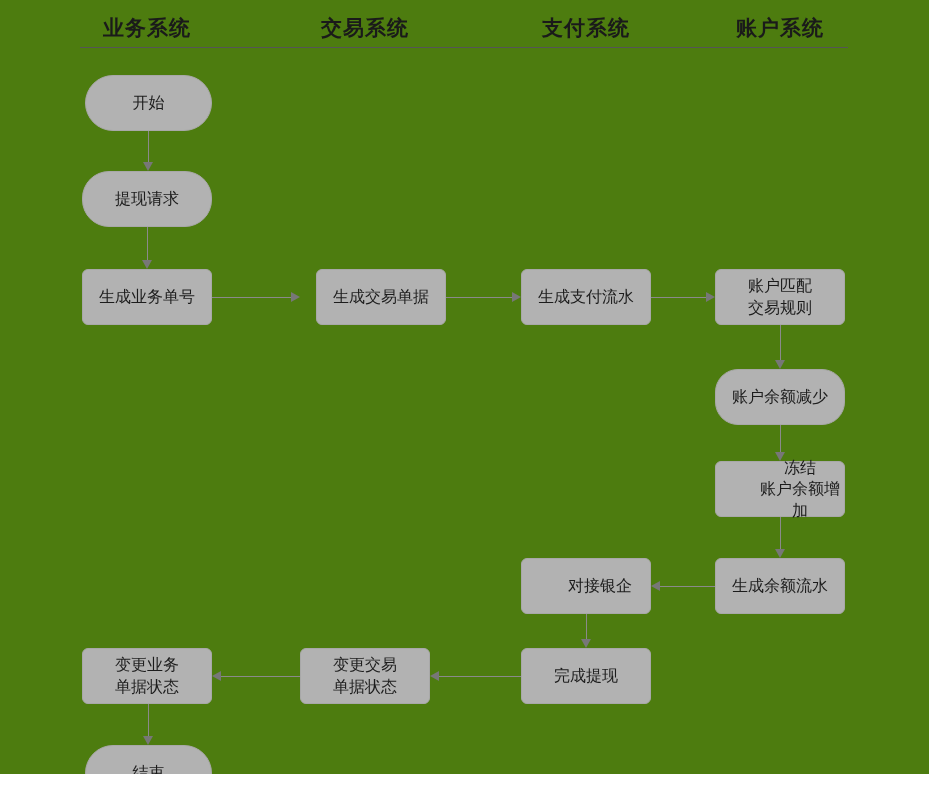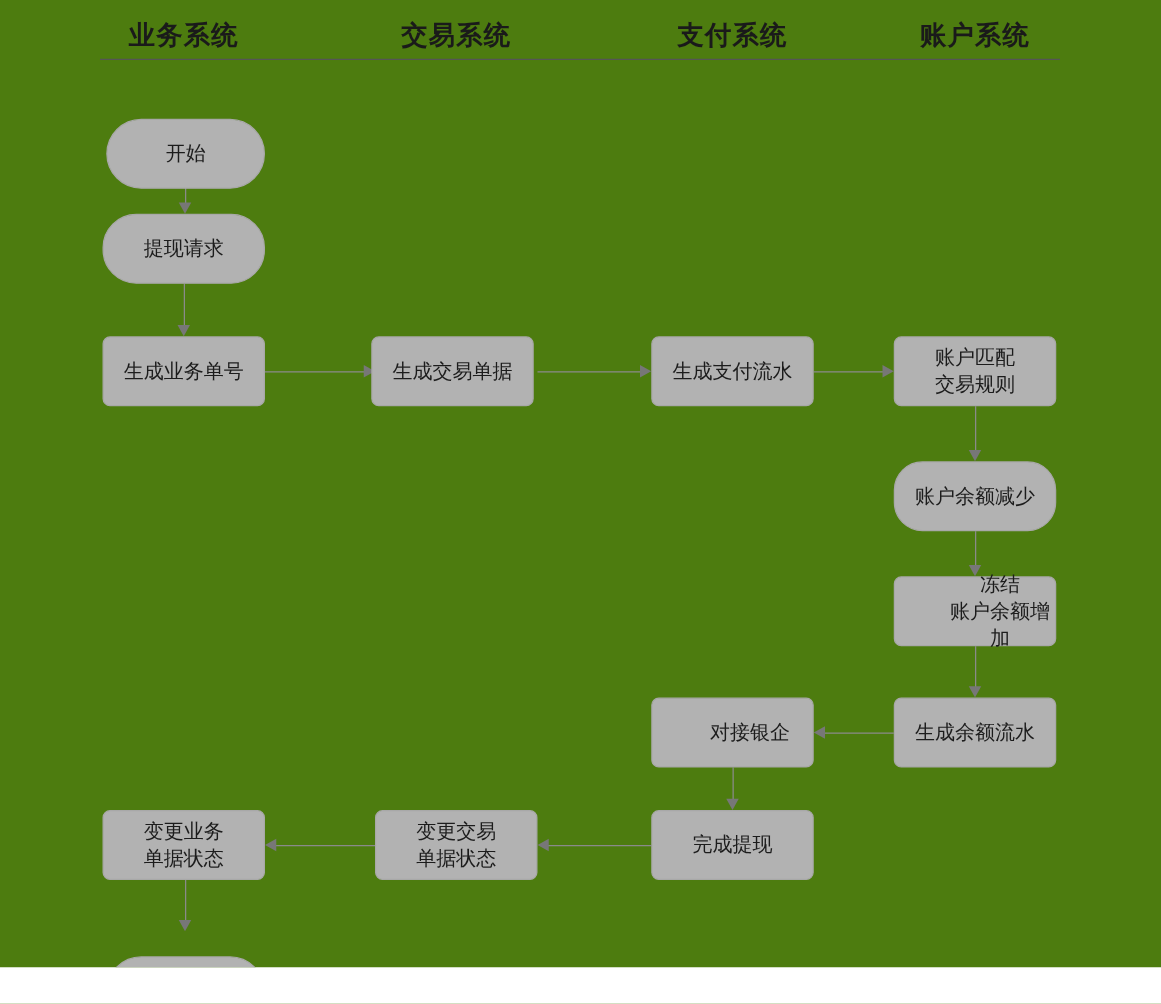--- a/index.html
+++ b/index.html
@@ -47,21 +47,20 @@
     text-align: center;
     font-size: 16px;
     color: #1c1c1c;
     line-height: 1.35;
     border-radius: 6px;
     white-space: pre-line;
     padding: 0 4px;
   }
   .node.terminator {
     border-radius: 28px;
-    margin-top: 20px;
   }
   .node .label {
     display: block;
     width: 100%;
   }
   
   .conn {
     position: absolute;
     background: #8a8a8a;
   }
@@ -124,21 +123,21 @@
       <div class="arrow left" style="left: 430px; top: 671px;"></div>
       <div class="conn h" style="left: 219px; top: 676px; width: 81px;"></div>
       <div class="arrow left" style="left: 212px; top: 671px;"></div>
       <div class="conn v" style="left: 148px; top: 704px; height: 34px;"></div>
       <div class="arrow down" style="left: 143px; top: 736px;"></div>
     </div>
   <div id="nodes-layer">
       <div class="node terminator" style="left: 85px; top: 75px; width: 127px; height: 56px;"><span class="label">开始</span></div>
       <div class="node" style="left: 82px; top: 171px; width: 130px; height: 56px; border-radius: 27px;"><span class="label">提现请求</span></div>
       <div class="node" style="left: 82px; top: 269px; width: 130px; height: 56px;"><span class="label">生成业务单号</span></div>
-      <div class="node" style="left: 297px; top: 269px; width: 130px; height: 56px;"><span class="label">生成交易单据</span></div>
+      <div class="node" style="left: 316px; top: 269px; width: 130px; height: 56px;"><span class="label">生成交易单据</span></div>
       <div class="node" style="left: 521px; top: 269px; width: 130px; height: 56px;"><span class="label">生成支付流水</span></div>
       <div class="node" style="left: 715px; top: 269px; width: 130px; height: 56px;"><span class="label">账户匹配
 交易规则</span></div>
       <div class="node" style="left: 715px; top: 369px; width: 130px; height: 56px; border-radius: 23px;"><span class="label">账户余额减少</span></div>
       <div class="node" style="left: 715px; top: 461px; width: 130px; height: 56px; padding-left: 44px;"><span class="label">冻结
 账户余额增加</span></div>
       <div class="node" style="left: 715px; top: 558px; width: 130px; height: 56px;"><span class="label">生成余额流水</span></div>
       <div class="node" style="left: 521px; top: 558px; width: 130px; height: 56px; padding-left: 32px;"><span class="label">对接银企</span></div>
       <div class="node" style="left: 521px; top: 648px; width: 130px; height: 56px;"><span class="label">完成提现</span></div>
       <div class="node" style="left: 300px; top: 648px; width: 130px; height: 56px; justify-content: center;"><span class="label">变更交易

